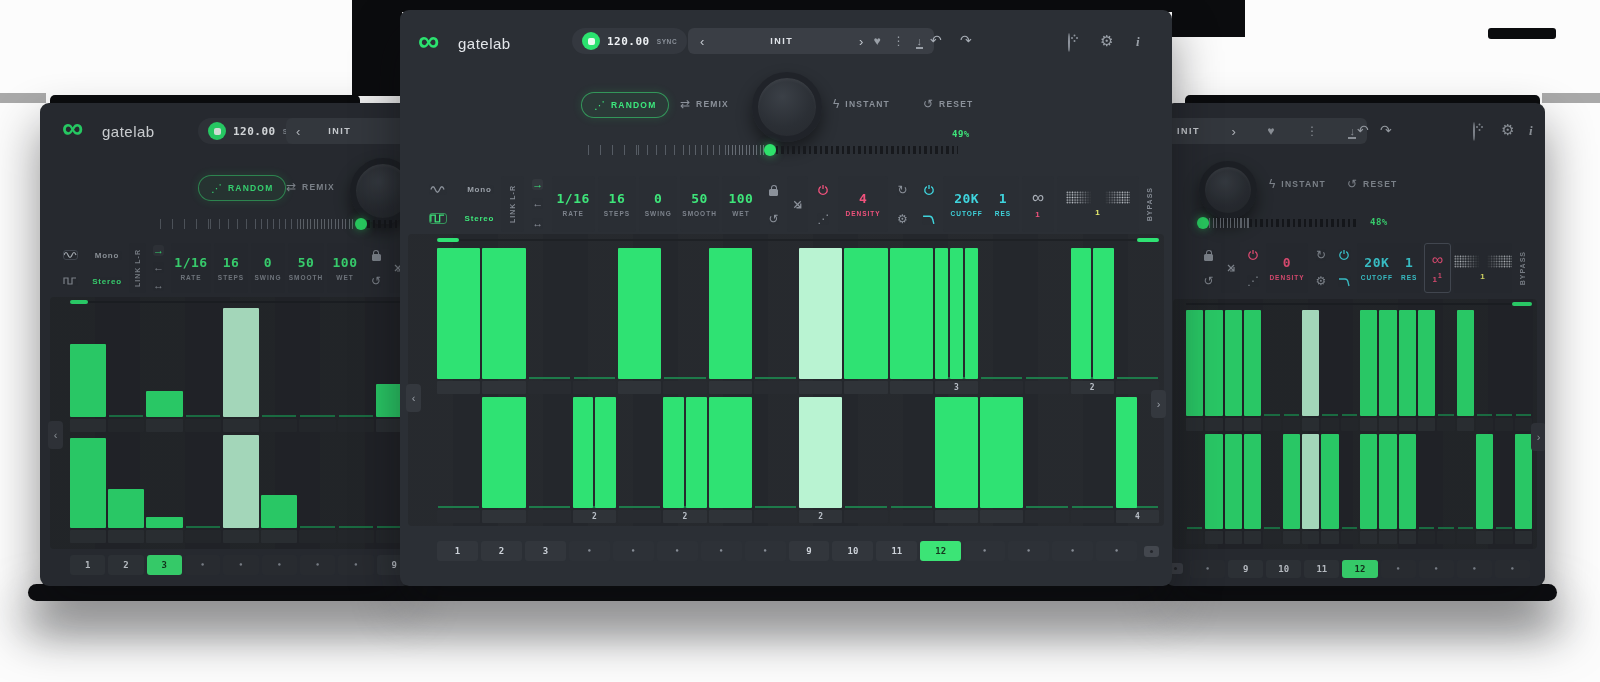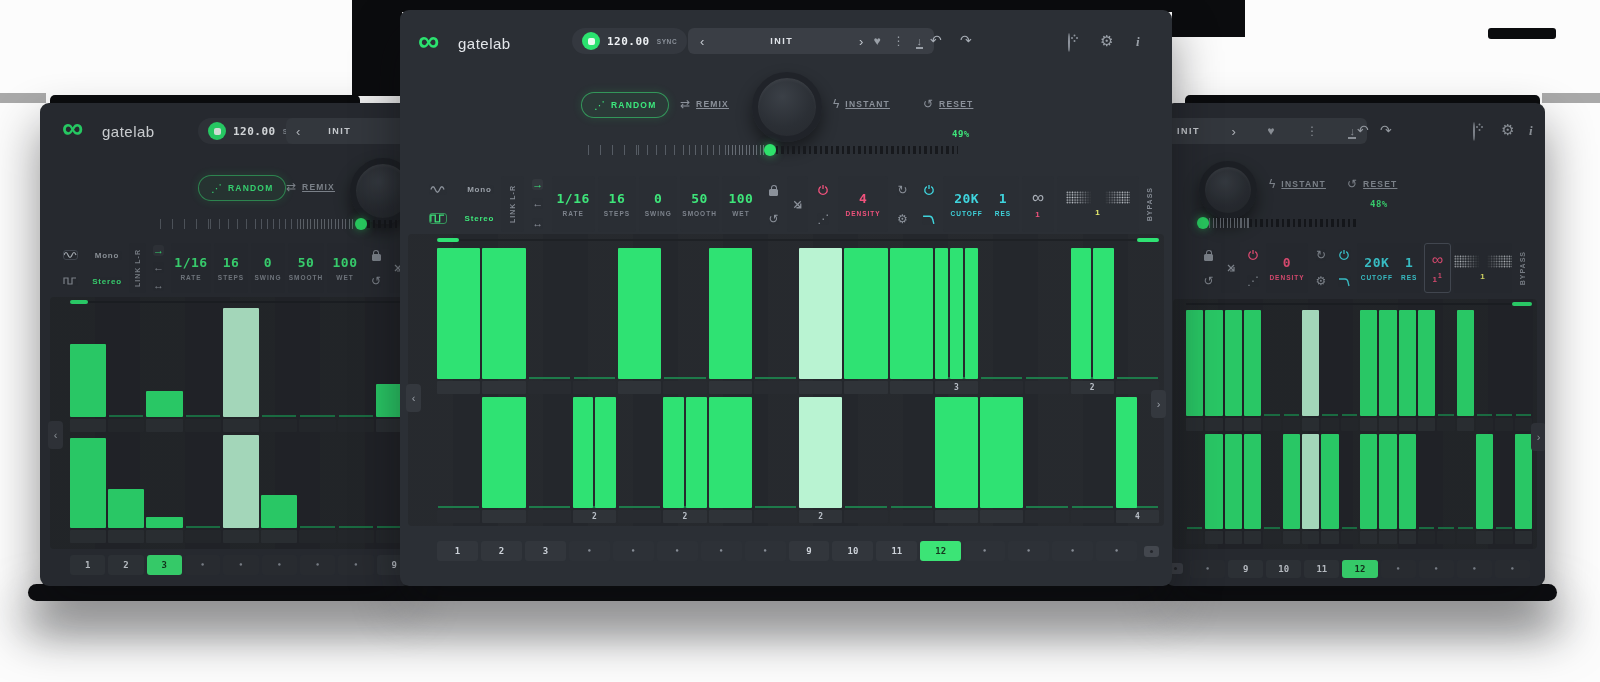--- a/index.html
+++ b/index.html
@@ -27,21 +27,21 @@
   .uico{color:#a6acb4;font-size:14px;line-height:1;}
   .midi{width:13px;height:13px;border:1.4px solid #8d939c;border-radius:50%;position:relative;}
   .midi::before{content:"";position:absolute;left:2px;top:3px;width:2px;height:2px;border-radius:50%;background:#8d939c;box-shadow:5px 0 0 #8d939c,2.5px -2.5px 0 #8d939c,2.5px 3px 0 #8d939c;}
   .gear{color:#9aa0a8;font-size:15px;line-height:1;}
   .info{color:#9aa0a8;font:italic bold 13px "Liberation Serif",serif;}
   
   .mode-pill{border:1px solid rgba(60,228,118,.55);background:rgba(45,90,66,.25);border-radius:13px;display:flex;align-items:center;gap:6px;padding:0 12px;height:24px;box-shadow:0 0 10px rgba(46,226,107,.15);}
   .mode-pill span.tx{color:#3ce97d;font:bold 8.5px "Liberation Sans",sans-serif;letter-spacing:1.2px;}
   .mico{font-size:11px;line-height:1;color:#3ce97d;}
   .gmode{display:flex;align-items:center;gap:6px;color:#8b919a;}
-  .gmode .tx{font:bold 8.5px "Liberation Sans",sans-serif;letter-spacing:1.2px;color:#8b919a;text-decoration:underline;}
+  .gmode .tx{font:bold 8.5px "Liberation Sans",sans-serif;letter-spacing:1.2px;color:#8b919a;}
   .gmode .mico{color:#8b919a;font-size:12px;}
   .knob{border-radius:50%;background:radial-gradient(circle at 42% 32%,#3b4047,#2b2f35 58%,#26292e);border:6px solid #202329;box-shadow:0 8px 16px rgba(0,0,0,.45), inset 0 2px 3px rgba(255,255,255,.05);}
   
   .tk{height:10px;}
   .t12{background:repeating-linear-gradient(90deg,#565c64 0 1px,transparent 1px 12px);}
   .t9{background:repeating-linear-gradient(90deg,#565c64 0 1px,transparent 1px 9px);}
   .t6{background:repeating-linear-gradient(90deg,#5a6068 0 1px,transparent 1px 6px);}
   .t3{background:repeating-linear-gradient(90deg,#666c74 0 1px,transparent 1px 3.5px);}
   .dense{background:repeating-linear-gradient(90deg,#17191d 0 2.5px,transparent 2.5px 5.5px);height:8px;}
   .sdot{width:12px;height:12px;border-radius:50%;background:#2ee26b;box-shadow:0 0 8px rgba(46,226,107,.55);}
@@ -392,21 +392,21 @@
   </div>
   <div class="abs gmode" style="left:182px;top:75px;">
     <span class="mico">↺</span>
     <span class="tx">RESET</span>
   </div>
   <div class="abs" style="left:32px;top:114px;width:160px;height:12px;display:flex;align-items:center;">
     <div class="sdot"></div>
     <div class="tk t3" style="width:40px;"></div>
     <div class="dense" style="flex:1;"></div>
   </div>
-  <span class="abs pct" style="left:205px;top:96px;">48%</span>
+  <span class="abs pct" style="left:205px;top:114px;">48%</span>
   
   <div class="abs prow" style="left:34px;top:140px;width:340px;height:50px;">
     <div class="pcell split" style="width:19px;">
       <div>
           <span class="lock"></span>
         </div>
       <div>
           <span class="icn">↺</span>
         </div>
     </div>

